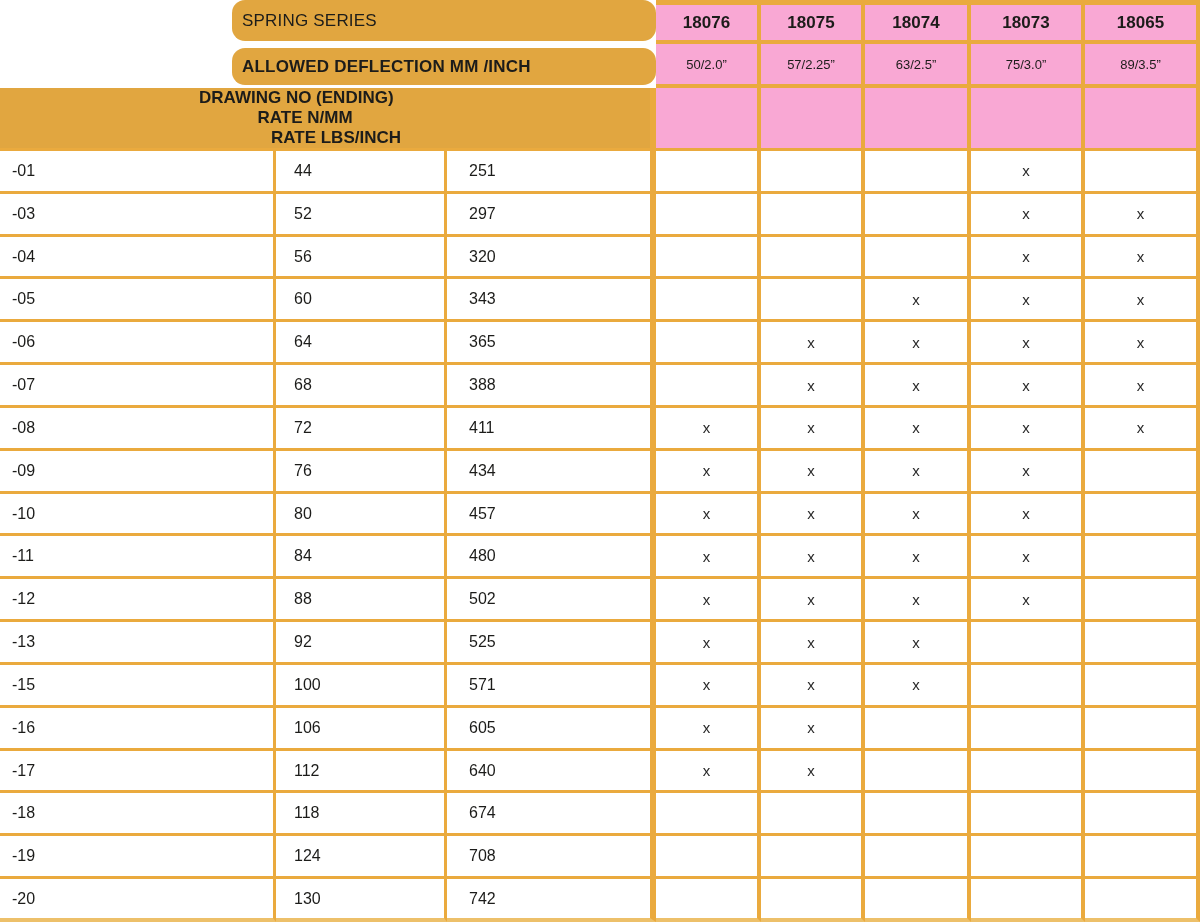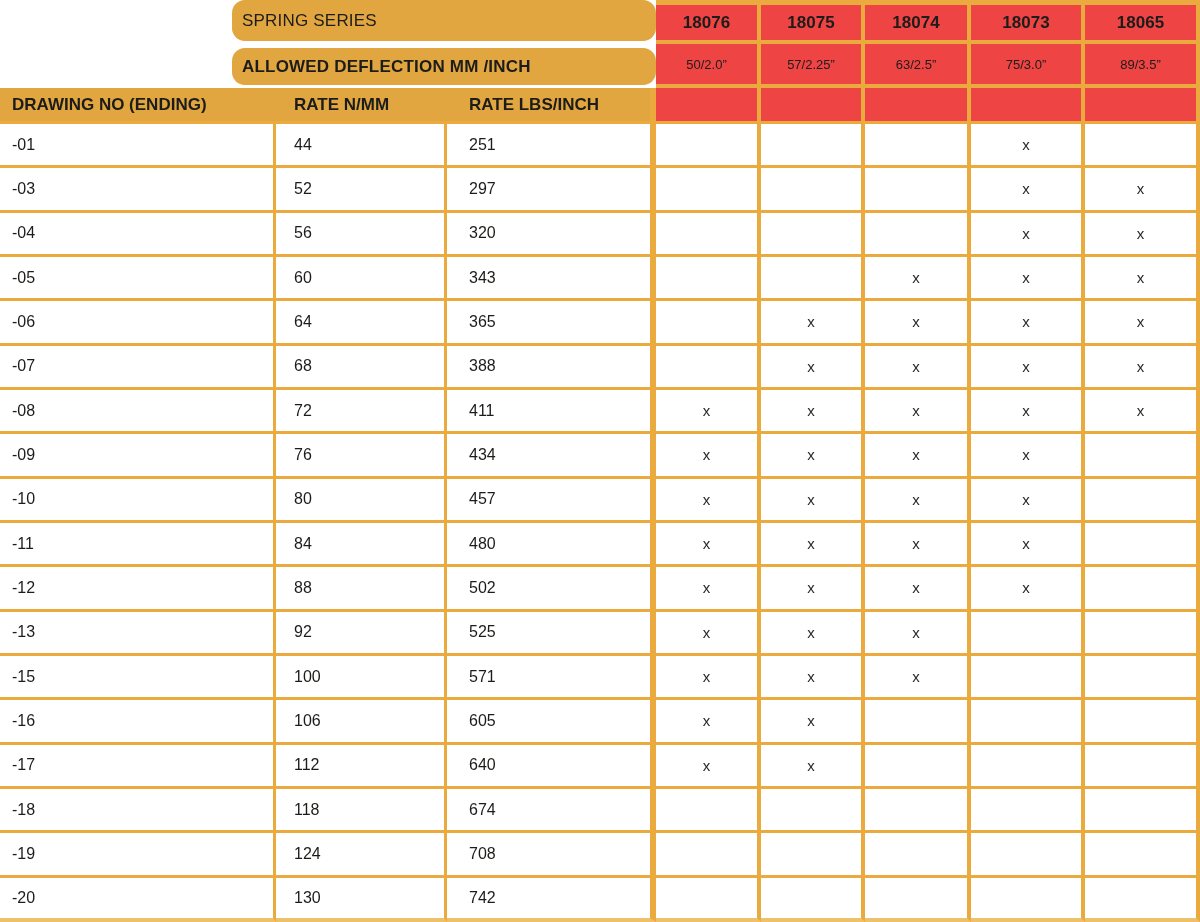--- a/index.html
+++ b/index.html
@@ -12,27 +12,27 @@
   tr.r1{height:44px;} tr.r2{height:44px;} tr.r3{height:36px;}
   td.corner{background:#fff;position:relative;border:none;}
   .gold-bar{position:absolute;left:232px;right:0;top:0;bottom:3px;background:var(--goldfill);
             display:flex;align-items:center;padding-left:10px;box-sizing:border-box;
             font-size:17px;letter-spacing:.2px;border-radius:13px;}
   td.corner.r2c .gold-bar{top:4px;bottom:3px;font-weight:bold;}
 
   
   td.colheads{background:var(--goldfill);border-bottom:3px solid var(--goldline);
               border-right:6px solid var(--goldline);}
-  .colheads-flex{display:flex;align-items:center;height:100%;font-weight:bold;font-size:17px;}
+  .colheads-flex{display:flex;align-items:center;height:100%;font-weight:bold;font-size:17px;flex-direction:column;}
   .colheads-flex .h1{width:276px;padding-left:12px;box-sizing:border-box;}
   .colheads-flex .h2{width:171px;padding-left:18px;box-sizing:border-box;}
   .colheads-flex .h3{flex:1;padding-left:22px;box-sizing:border-box;}
 
   
-  td.s-cell{background:#ef4444;text-align:center;border-right:4px solid var(--goldline);
+  td.s-cell{background:#f9a8d4;text-align:center;border-right:4px solid var(--goldline);
             border-bottom:4px solid var(--goldline);}
   tr.r1 td.s-cell{border-top:5px solid var(--goldline);font-weight:bold;font-size:17px;}
   tr.r2 td.s-cell{font-size:13px;}
   tr.r3 td.s-cell{border-bottom:3px solid var(--goldline);}
   td.s-cell.lastcol{border-right:4px solid var(--goldline);}
 
   
   tbody tr{height:39.9px;}
   tbody td{background:#fff;border-bottom:3px solid var(--goldline);font-size:16px;}
   td.c-draw{padding-left:12px;border-right:3px solid var(--goldline);margin-top:20px;}

